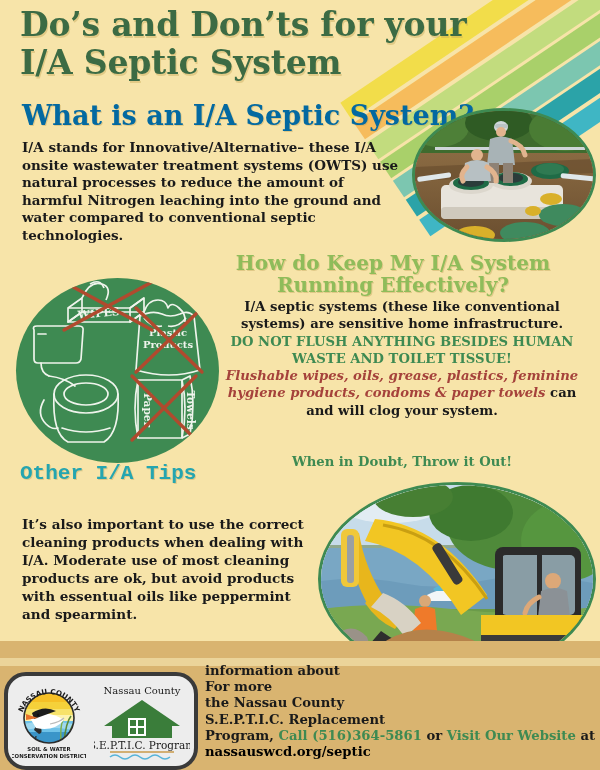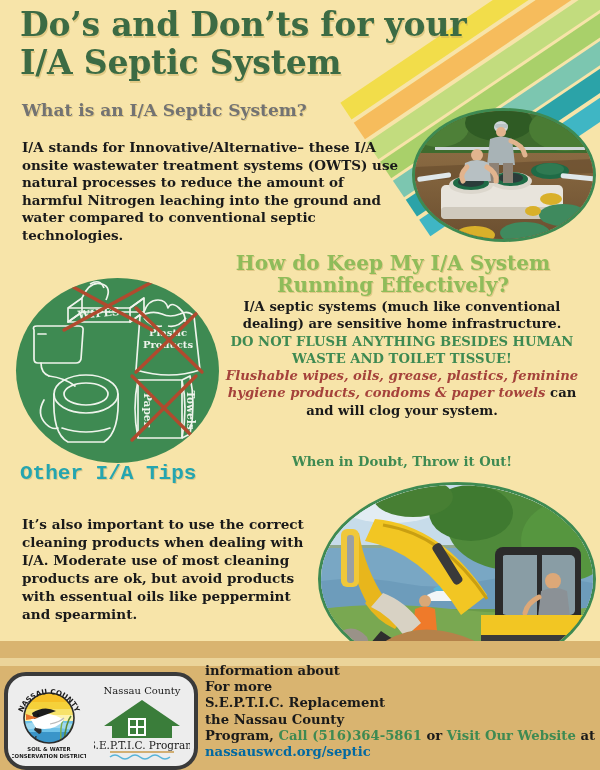--- a/index.html
+++ b/index.html
@@ -22,21 +22,21 @@
     position:absolute;left:20px;top:6px;width:450px;
     font-family:"DejaVu Serif",serif;
     font-weight:bold;font-size:33px;line-height:1.14;
     color:#3C6B44;letter-spacing:-0.2px;
     text-shadow:1px 2px 0 rgba(200,170,90,.45);
   }
   .h2{
     font-family:"DejaVu Serif",serif;font-weight:bold;
     text-shadow:1px 1px 0 rgba(190,160,85,.40);
   }
-  .h-what{position:absolute;left:22px;top:100px;font-size:17px;color:#737373;}
+  .h-what{position:absolute;left:22px;top:100px;font-size:27px;color:#0369a1;}
   .h-how{position:absolute;right:12px;top:252px;width:390px;text-align:center;
          font-size:20px;line-height:1.12;color:#8FBC5A;}
   .h-tips{position:absolute;left:20px;top:462px;font-size:21px;color:#25A5B0;font-family:Liberation Mono, monospace;}
 
   
   .body-txt{
     font-family:"DejaVu Serif",serif;font-weight:bold;color:#1A1A1A;
     font-size:13.5px;line-height:1.30;
   }
   .p-what{position:absolute;left:22px;top:139px;width:385px;}
@@ -76,21 +76,21 @@
   .logo-septic{width:96px;height:78px;position:relative;}
   .logo-swcd svg,.logo-septic svg{display:block;}
 
   
   .footer-txt{
     position:absolute;left:205px;top:663px;width:392px;
     font-family:"DejaVu Serif",serif;font-weight:bold;color:#1A1A1A;
     font-size:13.2px;line-height:1.23;z-index:6;
   }
   .footer-txt .accent{color:#3E8A52;}
-  .footer-txt .url{color:#0369a1;}
+  .footer-txt .url{color:#000000;}
 </style>
 </head>
 <body>
 
 <div class="poster">
 
   <div class="stripes">
     <div class="stripe" style="top:0px;   background:#F2DD4A;"></div>
     <div class="stripe" style="top:24px;  background:#F6BC5C;"></div>
     <div class="stripe" style="top:48px;  background:#C2DC7E;"></div>
@@ -156,21 +156,21 @@
         <path d="M50 52 q12 -6 24 0 l2 18 l-28 0 Z" fill="#b7c0c3"></path>
         <path d="M72 56 q10 6 9 14" stroke="#e2b48e" stroke-width="5" fill="none" stroke-linecap="round"></path>
         <path d="M52 56 q-8 8 -4 14" stroke="#e2b48e" stroke-width="5" fill="none" stroke-linecap="round"></path>
       </g>
       <ellipse cx="118" cy="100" rx="8" ry="5" fill="#d9b02a"></ellipse>
     </svg>
   </div>
 
   <div class="h2 h-how">How do Keep My I/A System Running Effectively?</div>
   <div class="body-txt p-how">
-    <span>I/A septic systems (much like conventional dealing) are sensitive home infrastructure.</span>
+    <span>I/A septic systems (these like conventional systems) are sensitive home infrastructure.</span>
     <span class="green-caps">DO NOT FLUSH ANYTHING BESIDES HUMAN WASTE AND TOILET TISSUE!</span>
     <span class="maroon-ital">Flushable wipes, oils, grease, plastics, feminine hygiene products, condoms &amp; paper towels</span><span> can and will clog your system.</span>
     <span class="green-end">When in Doubt, Throw it Out!</span>
   </div>
 
   <div class="circ-icons">
     <svg viewBox="0 0 203 185" aria-hidden="true">
       <g fill="none" stroke="#EFF4EC" stroke-width="1.7" stroke-linejoin="round" stroke-linecap="round">
 
         <path d="M18 52 q-2 -4 3 -4 h42 q5 0 4 5 l-2 28 q-1 4 -5 4 h-38 q-4 0 -4 -4 Z"></path>
@@ -346,21 +346,21 @@
         <text x="48" y="67" font-family="DejaVu Serif, serif" font-size="10.5" fill="#1a1a1a" text-anchor="middle">S.E.P.T.I.C. Program</text>
         <path d="M16 70 h64" stroke="#c89a4a" stroke-width="1.4"></path>
         <path d="M16 75 q5 -4 10 0 q5 4 10 0 q5 -4 10 0 q5 4 10 0 q5 -4 10 0 q5 4 10 0" stroke="#58b4d8" stroke-width="1.6" fill="none"></path>
       </svg>
     </div>
   </div>
 
   <div class="footer-txt">
     <div>information about</div>
     <div>For more</div>
+    <div>the Nassau County</div>
     <div>S.E.P.T.I.C. Replacement</div>
-    <div>the Nassau County</div>
     <div>
       <span>Program, </span><span class="accent">Call (516)364-5861</span><span> or </span><span class="accent">Visit Our Website</span><span> at</span>
     </div>
     <div class="url">nassauswcd.org/septic</div>
   </div>
 
 </div>
 
 </body></html>

